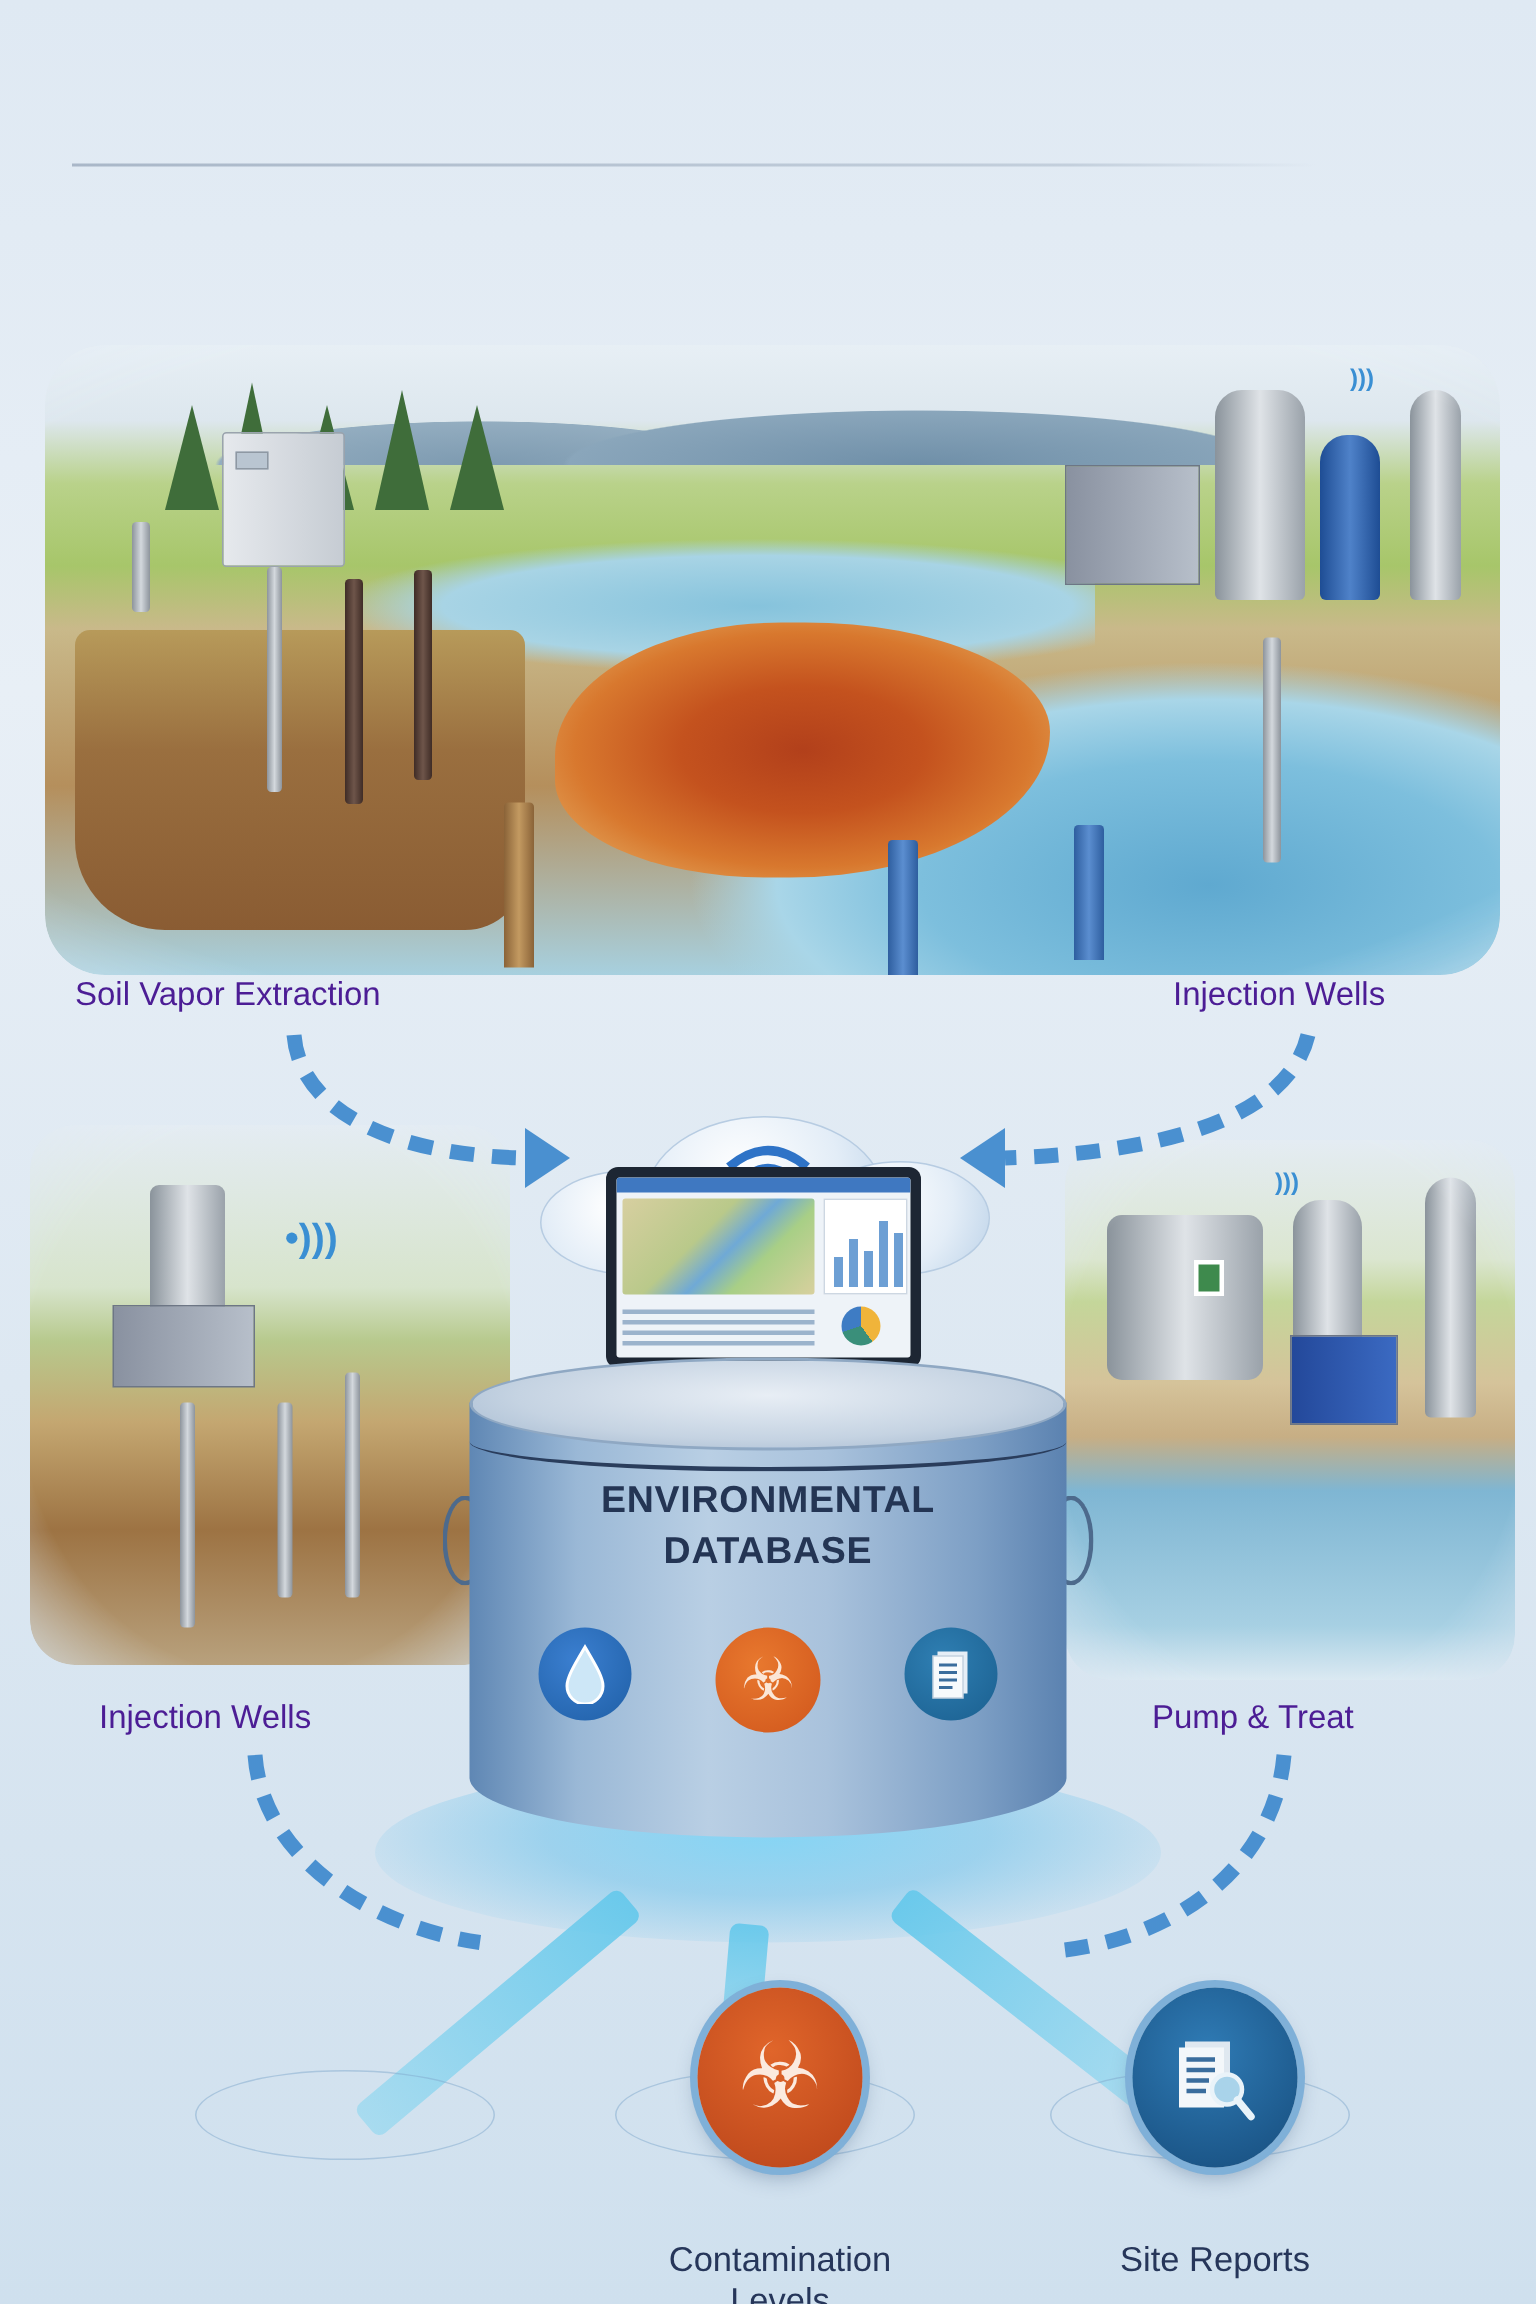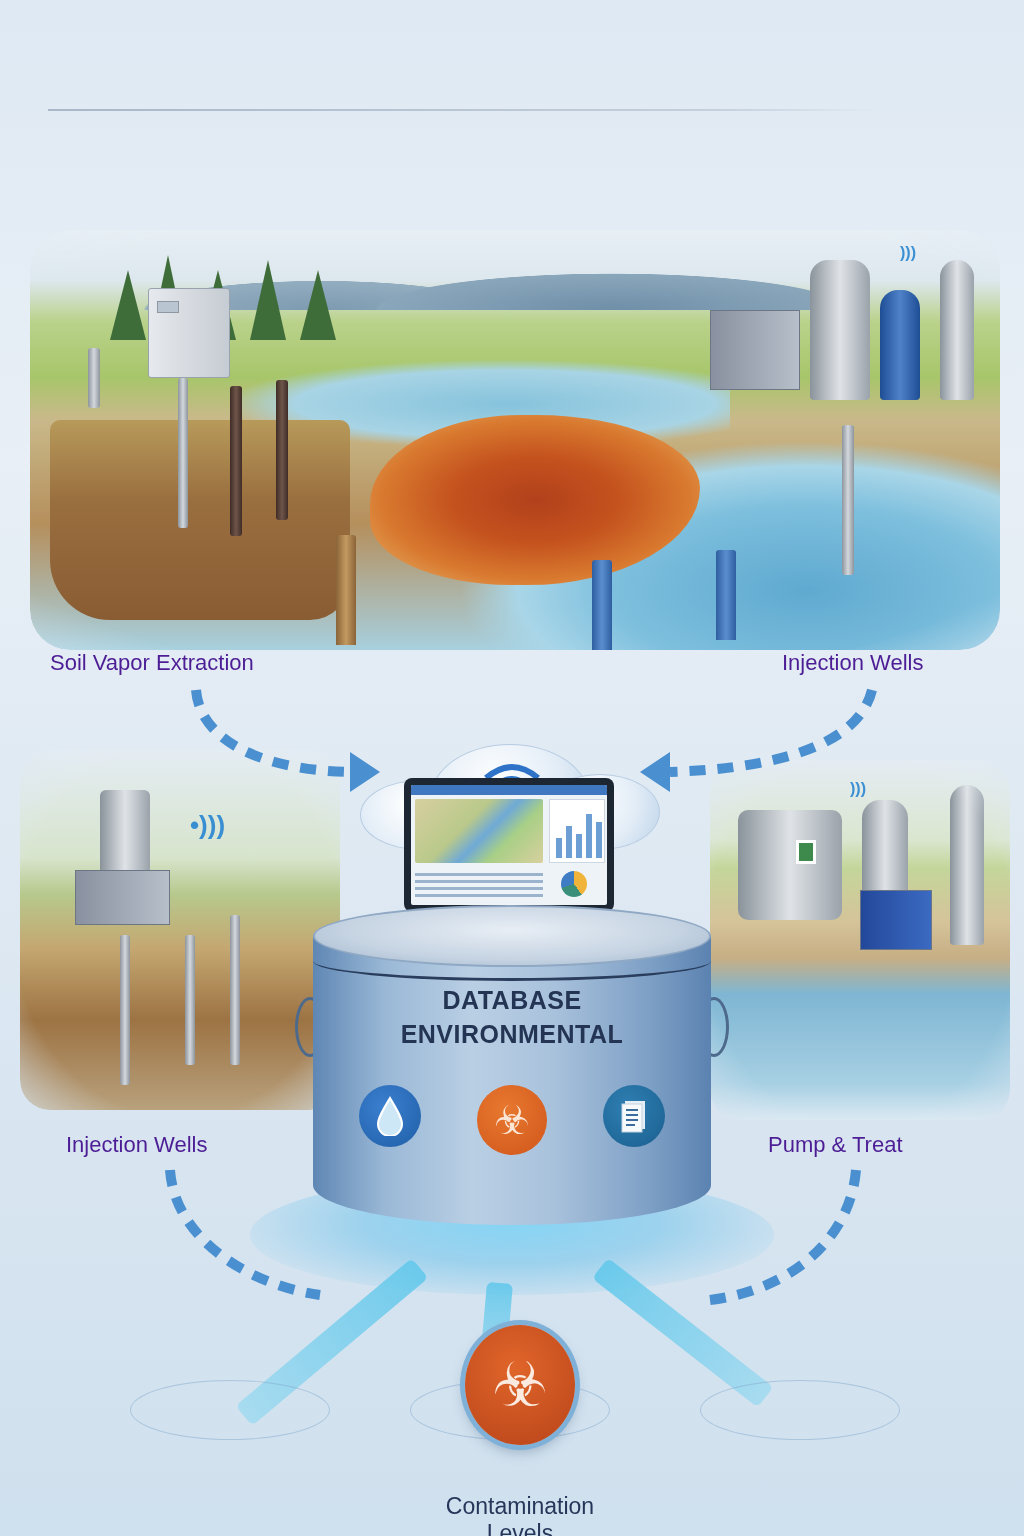--- a/index.html
+++ b/index.html
@@ -325,22 +325,22 @@
   <div class="beam" style="left:500px;top:1270px;width:90px;transform:rotate(95deg)"></div>
   <div class="beam" style="left:600px;top:1255px;width:210px;transform:rotate(38deg)"></div>
 
   <div class="db">
     <div class="db-handle left"></div>
     <div class="db-handle right"></div>
     <div class="db-body"></div>
     <div class="db-top"></div>
     <div class="db-ring" style="top:36px"></div>
     <div class="db-title">
+      <div>ENVIRONMENTAL</div>
       <div>DATABASE</div>
-      <div>ENVIRONMENTAL</div>
     </div>
     <div class="db-icons">
       <div class="db-icon" style="background:radial-gradient(circle at 40% 35%,#3b7fd0,#1f5fa6)">
         <svg width="30" height="40" viewBox="0 0 30 40">
             <path d="M15 2 C 8 14, 3 22, 3 28 A 12 12 0 0 0 27 28 C 27 22, 22 14, 15 2 Z" fill="#cde7f7" stroke="#fff" stroke-width="2"></path>
           </svg>
       </div>
       <div class="db-icon" style="background:radial-gradient(circle at 40% 35%,#e8782e,#d0561c);width:70px;height:70px">
         <span style="color:#fbe6d6;font-size:40px;line-height:1">☣</span>
       </div>
@@ -364,14 +364,31 @@
   <div class="ripple" style="left:700px"></div>
 
 
   <div class="bottom-item" style="left:410px">
     <div class="bottom-icon" style="background:radial-gradient(circle at 45% 35%,#e0652a,#b9441a)">
       <span style="color:#fbeadf;font-size:62px;line-height:1">☣</span>
     </div>
     <div class="bottom-label">Contamination Levels</div>
   </div>
 
+  <div class="bottom-item" style="left:700px">
+    <div class="bottom-icon" style="background:radial-gradient(circle at 45% 35%,#2f7bb5,#164c7c)">
+      <svg width="64" height="64" viewBox="0 0 64 64">
+          <rect x="12" y="8" width="30" height="40" fill="#dfe8f0"></rect>
+          <rect x="8" y="12" width="30" height="40" fill="#f3f7fa"></rect>
+          <g stroke="#3a6d9d" stroke-width="3">
+            <line x1="13" y1="20" x2="32" y2="20"></line>
+            <line x1="13" y1="27" x2="32" y2="27"></line>
+            <line x1="13" y1="34" x2="28" y2="34"></line>
+            <line x1="13" y1="41" x2="26" y2="41"></line>
+          </g>
+          <circle cx="40" cy="40" r="10" fill="#a9d3ea" stroke="#e9f3f9" stroke-width="3"></circle>
+          <line x1="47" y1="47" x2="56" y2="58" stroke="#e9f3f9" stroke-width="5" stroke-linecap="round"></line>
+        </svg>
+    </div>
+    <div class="bottom-label">Site Reports</div>
+  </div>
 
 </div>
 
 </body></html>

